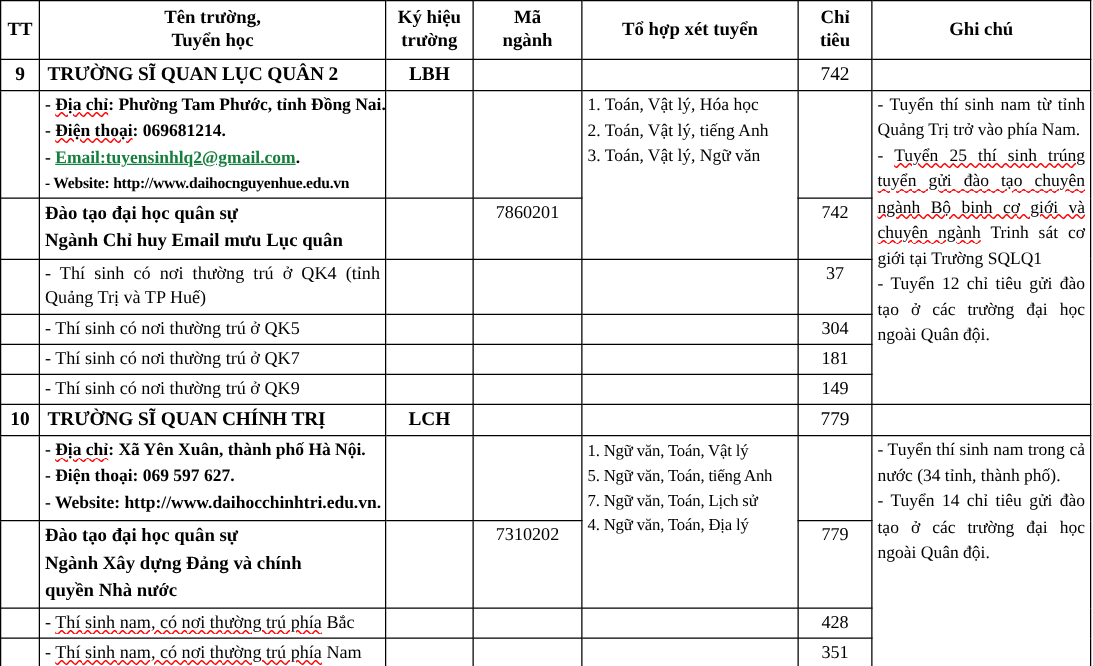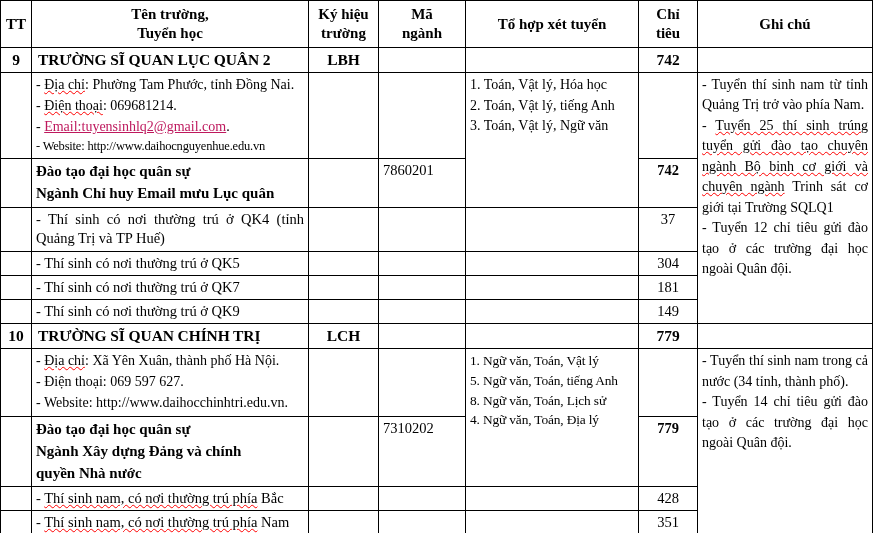--- a/index.html
+++ b/index.html
@@ -70,20 +70,21 @@
     letter-spacing: -0.1px;
   }
 
   
   .contact p {
     margin: 0 0 1px 0;
     padding: 0;
     font-size: 14px;
     line-height: 1.42;
     white-space: nowrap;
+    font-weight: bold;
   }
   .contact p.smallweb {
     font-size: 12.5px;
     letter-spacing: -0.2px;
   }
 
   
   .program p {
     margin: 0;
     font-weight: bold;
@@ -120,31 +121,31 @@
     text-align: justify;
     text-justify: inter-word;
   }
   .detail.qk4 { line-height: 1.35; }
 
   .quota {
     text-align: center;
     vertical-align: middle;
     font-size: 14.5px;
   }
-  .quota.b { font-weight: bold; }
+  .quota.b { font-weight: normal; }
 
   .code {
-    text-align: left;
+    text-align: center;
     vertical-align: middle;
     font-size: 14.5px;
   }
 
   
   a.link {
-    color: #be185d;
+    color: #15803d;
     text-decoration: underline;
   }
 
   
   .sq {
     text-decoration: underline;
     text-decoration-style: wavy;
     text-decoration-color: #ff0000;
     text-decoration-thickness: 1px;
     text-underline-offset: 1px;
@@ -284,21 +285,21 @@
       <td class="contact mid">
         <p>- <span class="sq">Địa chỉ</span><span>: Xã Yên Xuân, thành phố Hà Nội.</span></p>
         <p>- Điện thoại: 069 597 627.</p>
         <p>- Website: http://www.daihocchinhtri.edu.vn.</p>
       </td>
       <td></td>
       <td></td>
       <td class="comb small" rowspan="2">
         <p>1. Ngữ văn, Toán, Vật lý</p>
         <p>5. Ngữ văn, Toán, tiếng Anh</p>
-        <p>8. Ngữ văn, Toán, Lịch sử</p>
+        <p>7. Ngữ văn, Toán, Lịch sử</p>
         <p>4. Ngữ văn, Toán, Địa lý</p>
       </td>
       <td></td>
       <td class="note" rowspan="4">
         <p>- Tuyển thí sinh nam trong cả nước (34 tỉnh, thành phố).</p>
         <p>- Tuyển 14 chỉ tiêu gửi đào tạo ở các trường đại học ngoài Quân đội.</p>
       </td>
     </tr>
 
     <tr>

